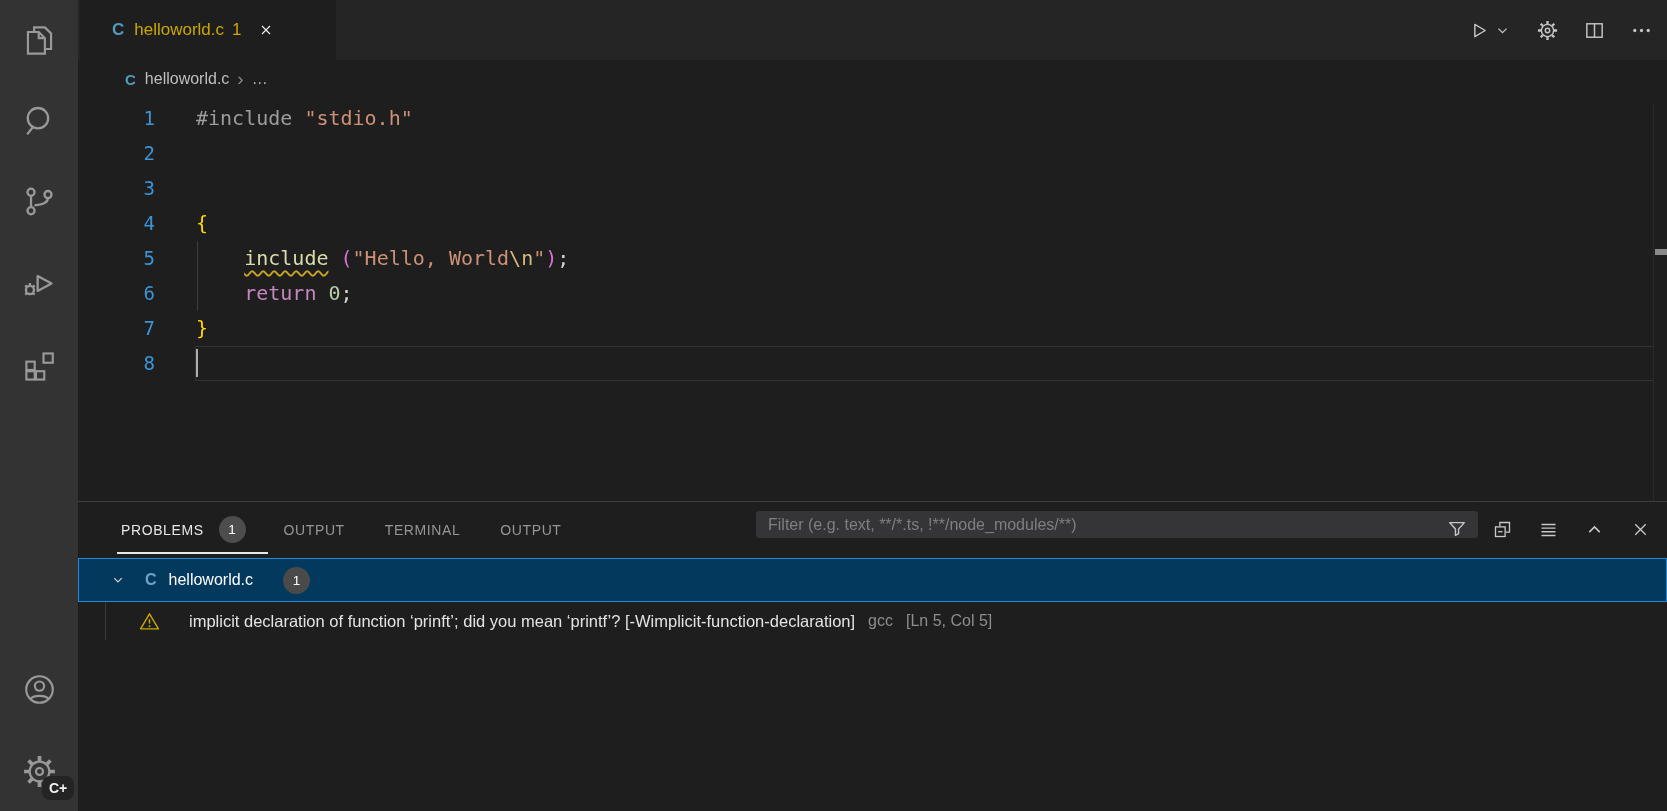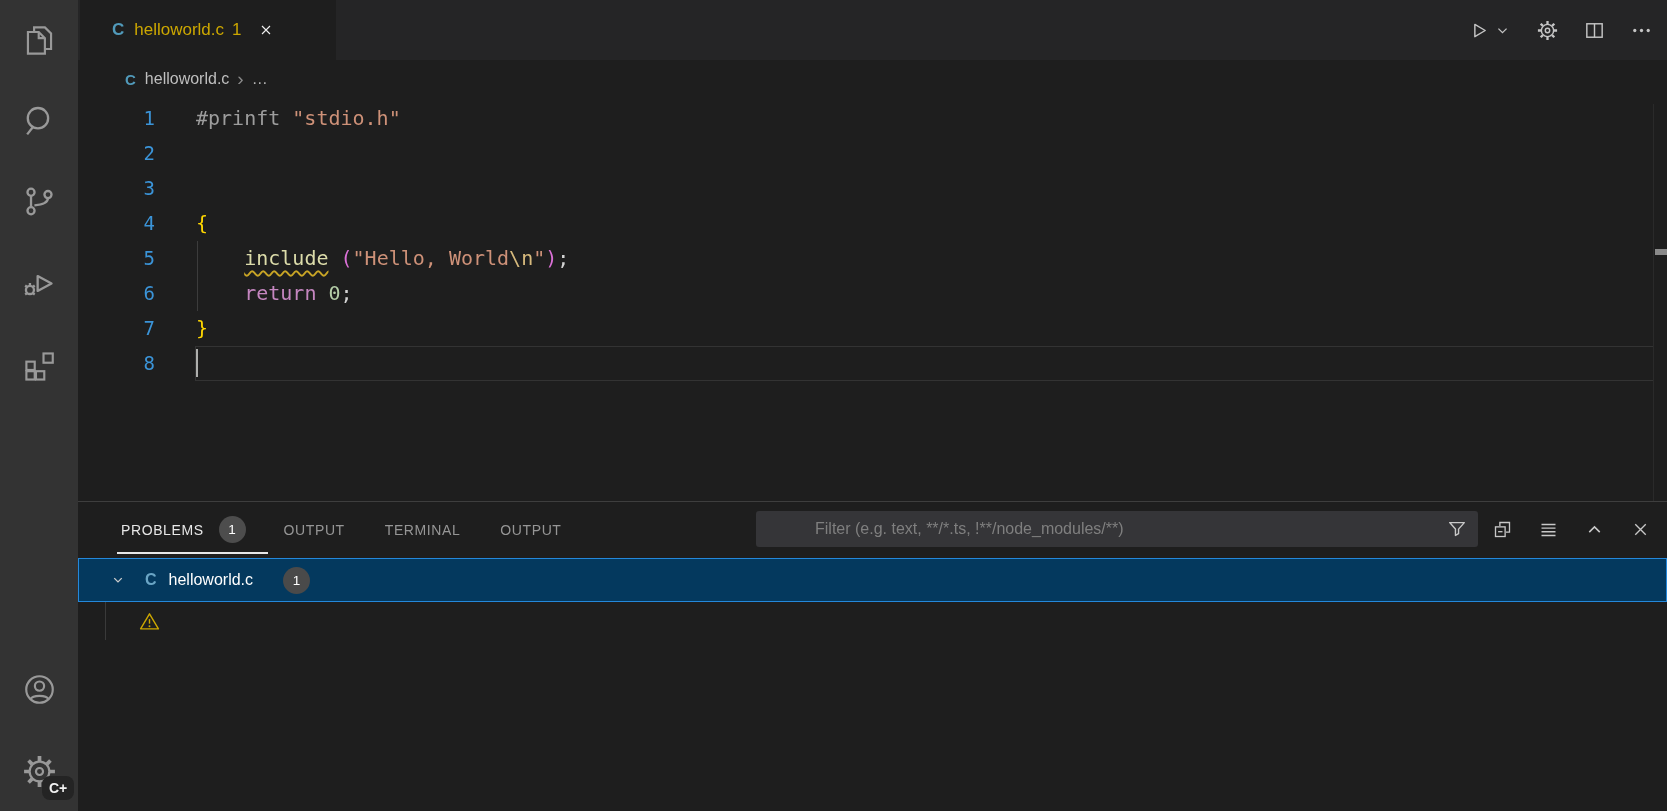--- a/index.html
+++ b/index.html
@@ -77,22 +77,22 @@
   .ptab { display:flex; align-items:center; color:#969696; font-size:14px; letter-spacing:0.6px; cursor:pointer; }
   .ptab.active { color:#e7e7e7; }
   .ptab-problems { margin-right:38px; }
   .ptab-output { margin-right:40px; }
   .ptab-terminal { margin-right:40px; }
   .count-badge { min-width:27px; height:27px; border-radius:14px; background:#4d4d4d; color:#ffffff;
     font-size:13.5px; letter-spacing:0; display:flex; align-items:center; justify-content:center; padding:0 6px; }
   .ptab .count-badge { margin-left:15px; }
   .ptab-underline { position:absolute; left:39px; top:50px; width:151px; height:2px; background:#e7e7e7; }
 
-  .filterbox { position:absolute; left:678px; top:9px; width:722px; height:36px; background:#353538; border-radius:3px;
-    display:flex; align-items:center;padding-left:47px; }
+  .filterbox { position:absolute; left:678px; top:9px; width:722px; height:27px; background:#353538; border-radius:3px;
+    display:flex; align-items:center; }
   .filterbox input { flex:1; background:transparent; border:none; outline:none; color:#cccccc;
     font-size:16px; padding:0 44px 0 12px; font-family:"Liberation Sans",sans-serif; }
   .filterbox input::placeholder { color:#7f7f7f; }
   .funnel { position:absolute; right:10px; top:7px; width:22px; height:22px; color:#c8c8c8; cursor:pointer; }
   .funnel svg { width:22px; height:22px; }
 
   .panel-actions { position:absolute; right:16px; top:0; height:55px; display:flex; align-items:center; color:#c8c8c8; }
   .pa-icon { margin-left:25px; display:flex; cursor:pointer; }
   .pa-icon svg { width:21px; height:21px; }
 
@@ -242,21 +242,21 @@
     <div class="breadcrumb">
       <span class="bc-lang">C</span>
       <span class="bc-file">helloworld.c</span>
       <span class="bc-sep">›</span>
       <span class="bc-more">…</span>
     </div>
 
     <div class="current-line"></div>
     <div class="indent-guide"></div>
     <div id="code-lines">
-        <div class="code-line"><span class="gutter">1</span><span class="ltext"><span class="pp">#prinft </span><span class="str">"stdio.h"</span></span></div>
+        <div class="code-line"><span class="gutter">1</span><span class="ltext"><span class="pp">#include </span><span class="str">"stdio.h"</span></span></div>
         <div class="code-line"><span class="gutter">2</span><span class="ltext"></span></div>
         <div class="code-line"><span class="gutter">3</span></div>
         <div class="code-line"><span class="gutter">4</span><span class="ltext"><span class="b1">{</span></span></div>
         <div class="code-line"><span class="gutter">5</span><span class="ltext"><span class="fg">    </span><span class="fn sq">include</span><span class="fg"> </span><span class="b2">(</span><span class="str">"Hello, World</span><span class="esc">\n</span><span class="str">"</span><span class="b2">)</span><span class="fg">;</span></span></div>
         <div class="code-line"><span class="gutter">6</span><span class="ltext"><span class="fg">    </span><span class="kw2">return</span><span class="fg"> </span><span class="num">0</span><span class="fg">;</span></span></div>
         <div class="code-line"><span class="gutter">7</span><span class="ltext"><span class="b1">}</span></span></div>
         <div class="code-line"><span class="gutter">8</span><span class="ltext"></span></div>
       </div>
     <div class="cursor"></div>
     <div class="ruler-line"></div>
@@ -324,16 +324,21 @@
 
     <div class="problem-row">
       <span class="pr-indent"></span>
       <span class="pr-warning">
         <svg viewBox="0 0 24 24" fill="none" stroke="currentColor" stroke-width="1.6" stroke-linejoin="round">
           <path d="M12 3.2L22.2 20.4H1.8z"></path>
             <path d="M12 9.3v5.2"></path>
             <circle cx="12" cy="17.4" r="1.1" fill="currentColor" stroke="none"></circle>
         </svg>
       </span>
+      <span class="pr-text">
+        <span class="pr-message">implicit declaration of function ‘prinft’; did you mean ‘printf’? [-Wimplicit-function-declaration]</span>
+        <span class="pr-source">gcc</span>
+        <span class="pr-location">[Ln 5, Col 5]</span>
+      </span>
     </div>
   </div>
 
 </div>
 
 </body></html>

